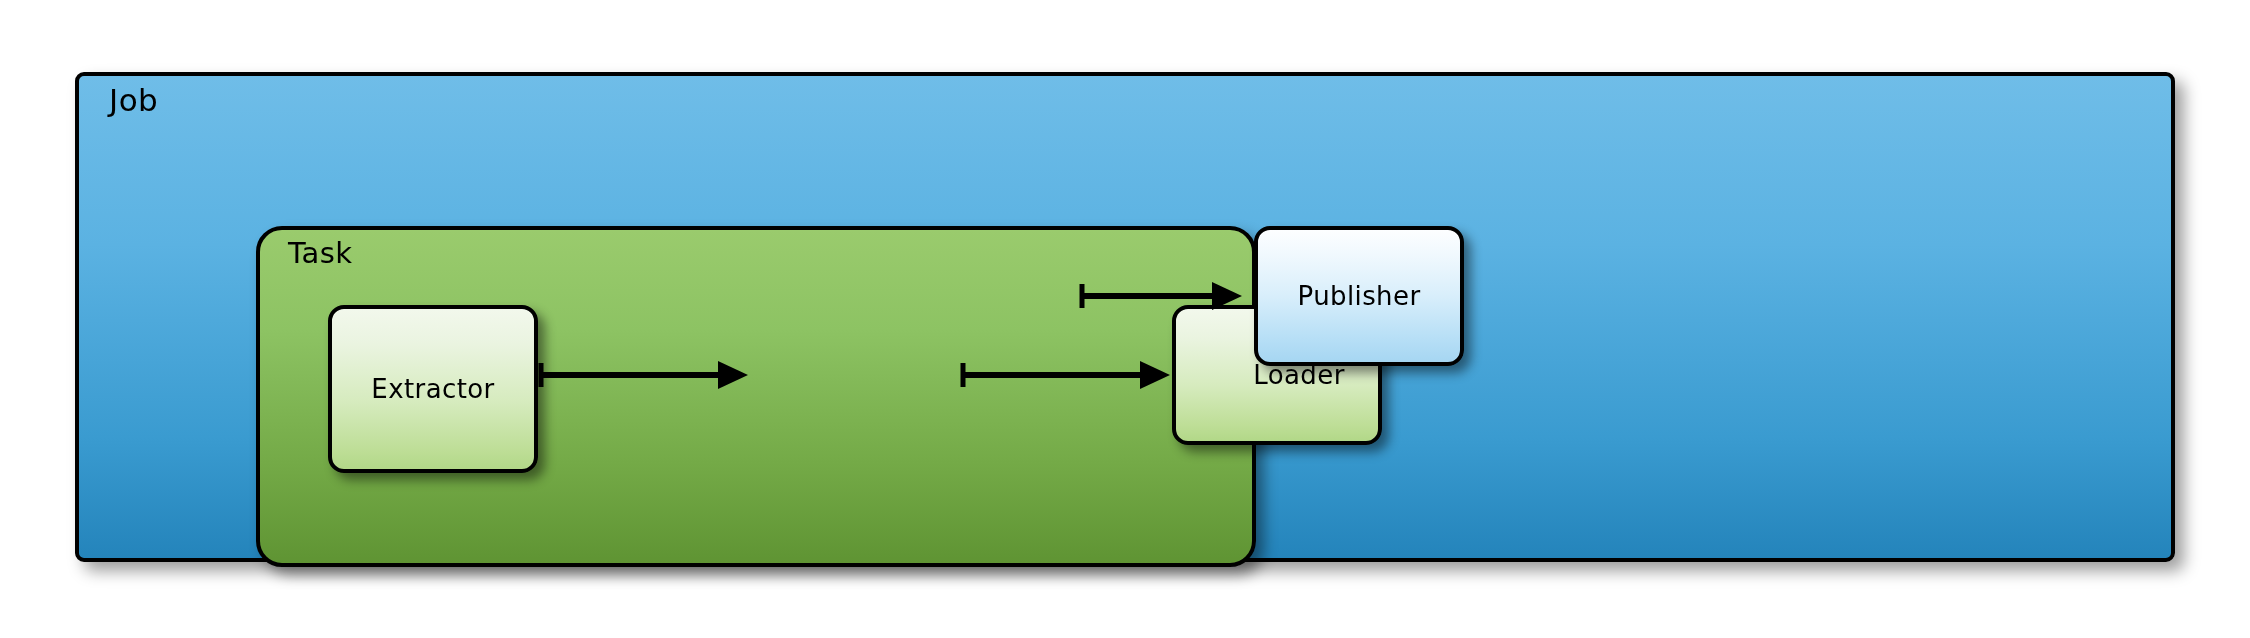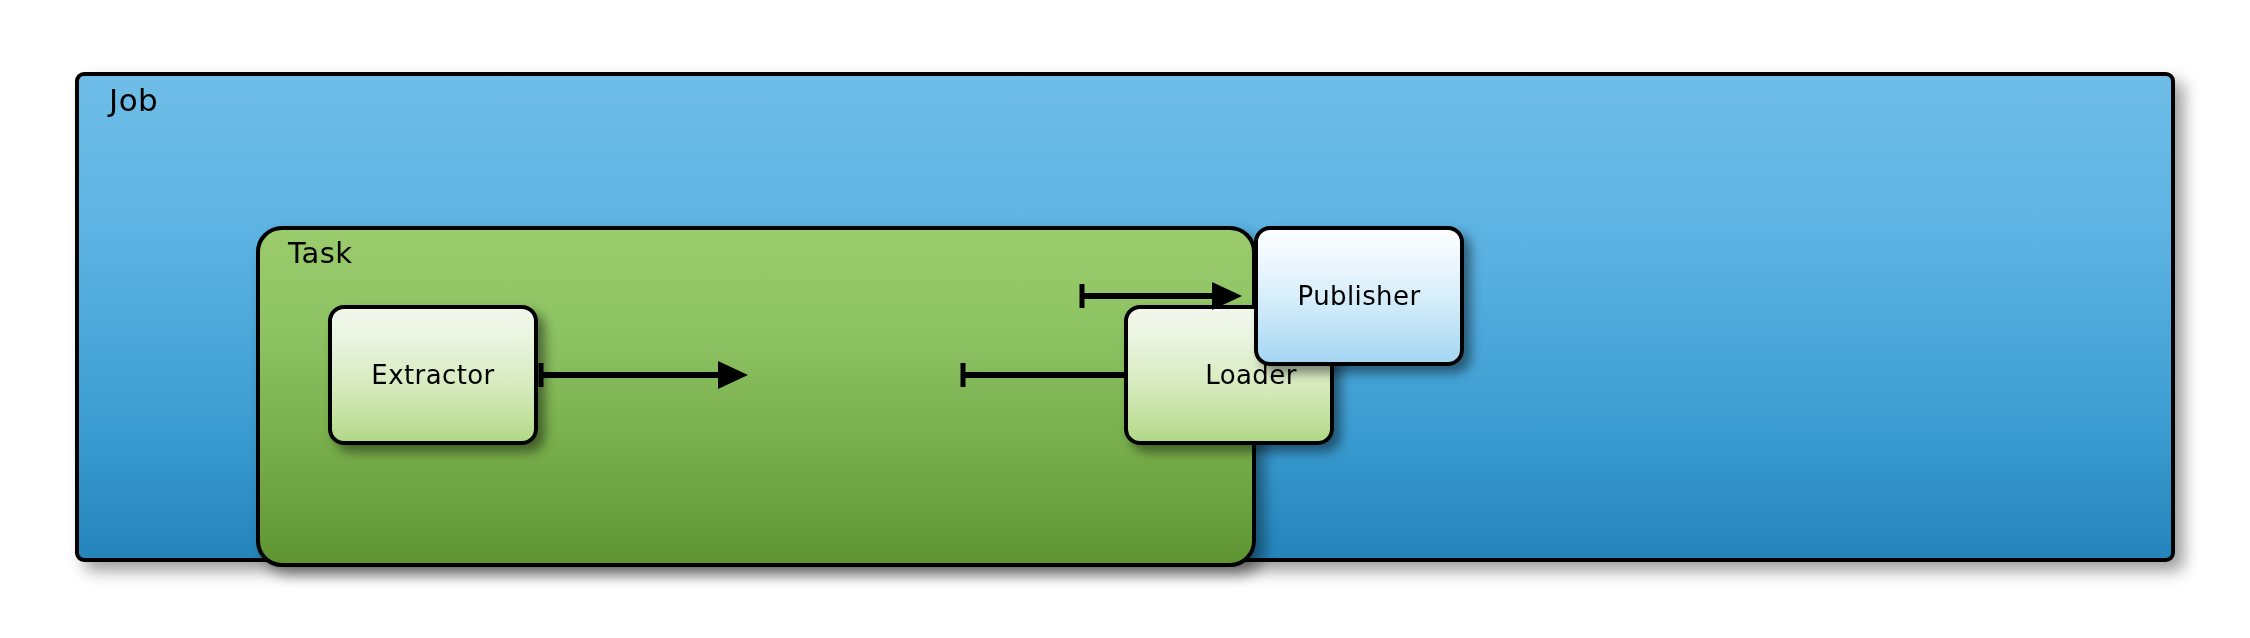--- a/index.html
+++ b/index.html
@@ -107,42 +107,42 @@
 <div id="canvas">
 
   <div class="job-container">
 
     <div class="job-label">Job</div>
 
     <div class="task-container">
 
       <div class="task-label">Task</div>
 
-      <div class="node green" style="left:68px; top:75px; width:210px; height:140px;">
+      <div class="node green" style="left:68px; top:75px; width:210px; height:168px;">
         <span class="node-label">Extractor</span>
       </div>
 
       <div class="arrow" style="left:278px; top:125px; width:212px;">
         <svg width="212" height="40" viewBox="0 0 212 40" aria-hidden="true">
           <line x1="2" y1="20" x2="186" y2="20" stroke="#000000" stroke-width="6"></line>
           <line x1="3" y1="8" x2="3" y2="32" stroke="#000000" stroke-width="5"></line>
           <polygon points="180,6 210,20 180,34" fill="#000000"></polygon>
         </svg>
       </div>
 
 
       <div class="arrow" style="left:700px; top:125px; width:212px;">
         <svg width="212" height="40" viewBox="0 0 212 40" aria-hidden="true">
           <line x1="2" y1="20" x2="186" y2="20" stroke="#000000" stroke-width="6"></line>
           <line x1="3" y1="8" x2="3" y2="32" stroke="#000000" stroke-width="5"></line>
           <polygon points="180,6 210,20 180,34" fill="#000000"></polygon>
         </svg>
       </div>
 
-      <div class="node green" style="left:864px; top:75px; width:210px; height:140px;padding-left:44px;">
+      <div class="node green" style="left:912px; top:75px; width:210px; height:140px;padding-left:44px;">
         <span class="node-label">Loader</span>
       </div>
 
     </div>
 
     <div class="arrow" style="left:1000px; top:200px; width:165px;">
       <svg width="165" height="40" viewBox="0 0 165 40" aria-hidden="true">
         <line x1="2" y1="20" x2="139" y2="20" stroke="#000000" stroke-width="6"></line>
         <line x1="3" y1="8" x2="3" y2="32" stroke="#000000" stroke-width="5"></line>
         <polygon points="133,6 163,20 133,34" fill="#000000"></polygon>

